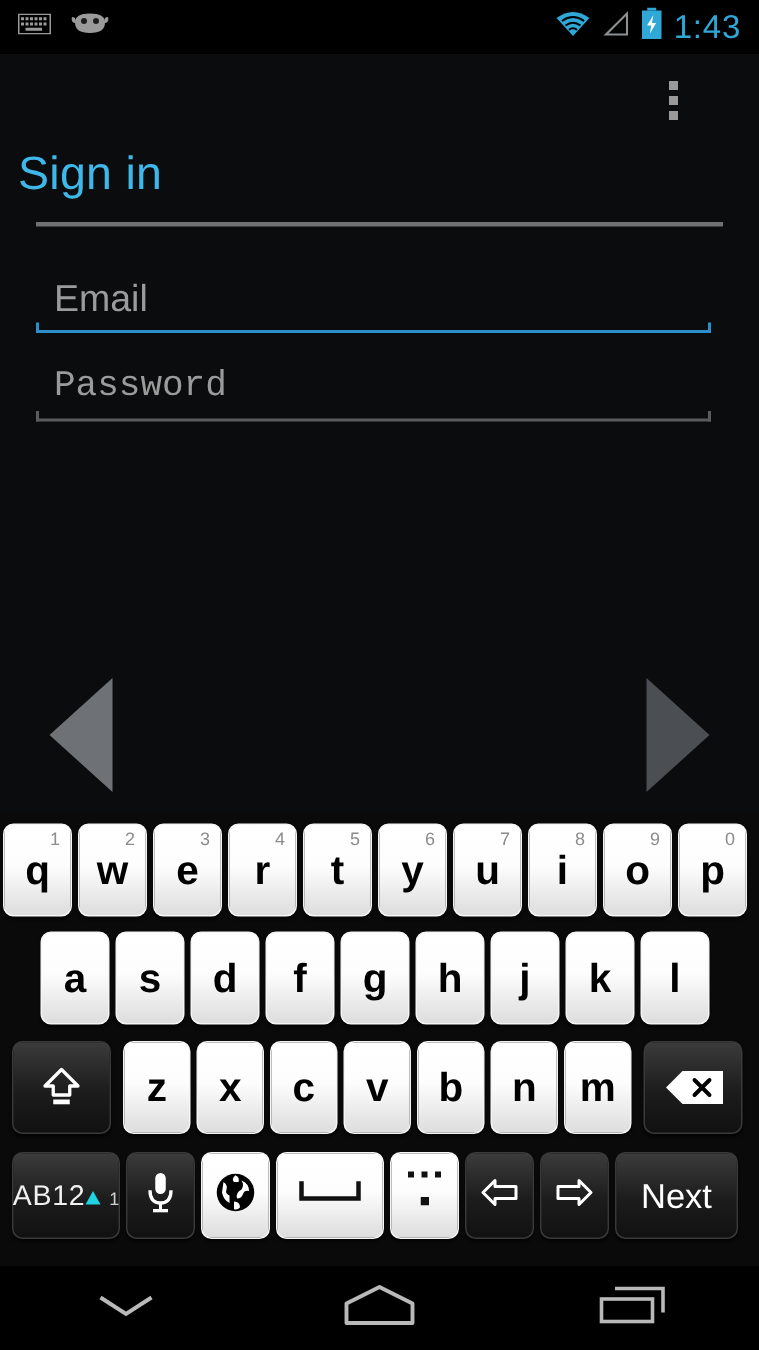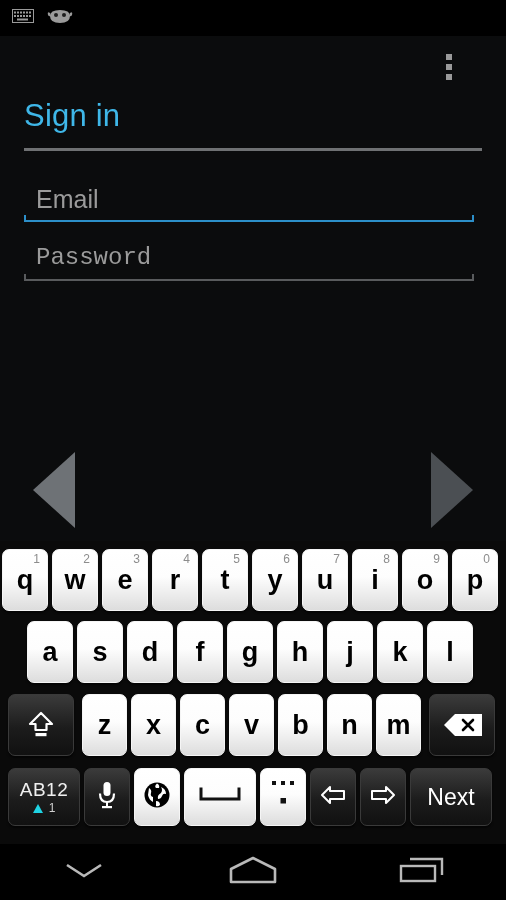--- a/index.html
+++ b/index.html
@@ -26,21 +26,21 @@
 
   
   .overflow {
     position:absolute; top:48px; right:48px;
     display:flex; flex-direction:column; gap:4px; padding:6px;
   }
   .overflow i { display:block; width:6px; height:6px; background:#9a9a9a; }
 
   
   .signin-title {
-    position:absolute; top:98px; left:24px;
+    position:absolute; top:98px; left:12px;
     font-size:31px; color:#3fb7e8; font-weight:400; letter-spacing:0.2px;
   }
   .divider {
     position:absolute; top:148px; left:24px; width:458px; height:3px;
     background:#6f7173;
   }
 
   
   .field { position:absolute; left:24px; width:450px; }
   .field .ph {
@@ -114,21 +114,21 @@
   #krow4 .key { height:58px; }
 
   
   .shift-glyph {
     width:30px; height:30px; position:relative;
   }
   
   .bksp-glyph { width:40px; height:26px; }
 
   
-  .ab12 { display:flex; flex-direction:column; align-items:center; line-height:1;text-align:center; }
+  .ab12 { display:flex; align-items:center; line-height:1;text-align:center; }
   .ab12 .t { font-size:19px; color:#f0f0f0; letter-spacing:0.5px; }
   .ab12 .b { font-size:12px; color:#cfcfcf; margin-top:3px; display:flex; align-items:center; gap:6px; }
   .ab12 .b .tri {
     width:0;height:0;border-left:5px solid transparent;border-right:5px solid transparent;
     border-bottom:9px solid #1fd3e3;
   }
   .sym-lbl { font-size:13px; font-weight:bold; letter-spacing:0.5px; color:#efefef; }
   .next-lbl { font-size:23px; color:#fff; }
 
   
@@ -168,20 +168,46 @@
       <span>
         <svg width="28" height="19" viewBox="0 0 28 19">
           <path d="M4 9 Q4 3 14 3 Q24 3 24 9 Q24 16 14 16 Q4 16 4 9 Z" fill="#9a9a9a"></path>
           <path d="M4 6 Q1 4 2 8 Q3 10 5 9 Z" fill="#9a9a9a"></path>
           <path d="M24 6 Q27 4 26 8 Q25 10 23 9 Z" fill="#9a9a9a"></path>
           <circle cx="10" cy="8" r="2" fill="#1d1d1d"></circle>
           <circle cx="18" cy="8" r="2" fill="#1d1d1d"></circle>
         </svg>
       </span>
     </div>
+    <div class="sb-right">
+      <span>
+        <svg width="24" height="18" viewBox="0 0 24 18">
+          <path d="M12 17 L1 5 Q12 -3 23 5 Z" fill="#2fa8d8"></path>
+          <path d="M12 14.5 L3.6 5.2" stroke="#000" stroke-width="1.4" fill="none" opacity="0"></path>
+          <g stroke="#000" stroke-width="1.3" fill="none">
+            <path d="M4.6 7.0 Q12 1.8 19.4 7.0"></path>
+            <path d="M7.0 10.0 Q12 6.2 17.0 10.0"></path>
+            <path d="M9.3 12.9 Q12 10.9 14.7 12.9"></path>
+          </g>
+        </svg>
+      </span>
+      <span>
+        <svg width="19" height="18" viewBox="0 0 19 18">
+          <path d="M17 2 L17 16 L3 16 Z" fill="none" stroke="#8d9093" stroke-width="1.4"></path>
+        </svg>
+      </span>
+      <span>
+        <svg width="15" height="22" viewBox="0 0 15 22">
+          <rect x="4.5" y="0" width="6" height="2" fill="#2fa8d8"></rect>
+          <rect x="1" y="2" width="13" height="19" fill="#2fa8d8"></rect>
+          <path d="M8.6 5 L4.4 12 L7.2 12 L6.2 17.5 L10.4 10.3 L7.6 10.3 Z" fill="#ffffff"></path>
+        </svg>
+      </span>
+      <span class="sb-clock">1:43</span>
+    </div>
   </div>
 
   <div class="overflow">
     <i></i>
     <i></i>
     <i></i>
   </div>
 
   <div class="signin-title">Sign in</div>
   <div class="divider"></div>

